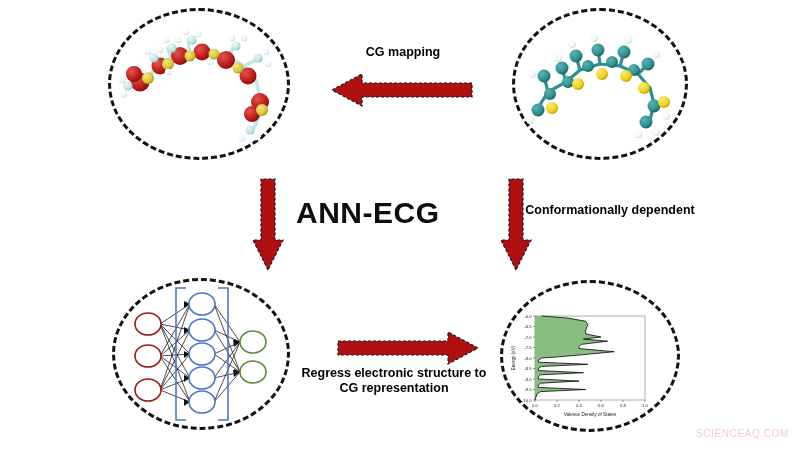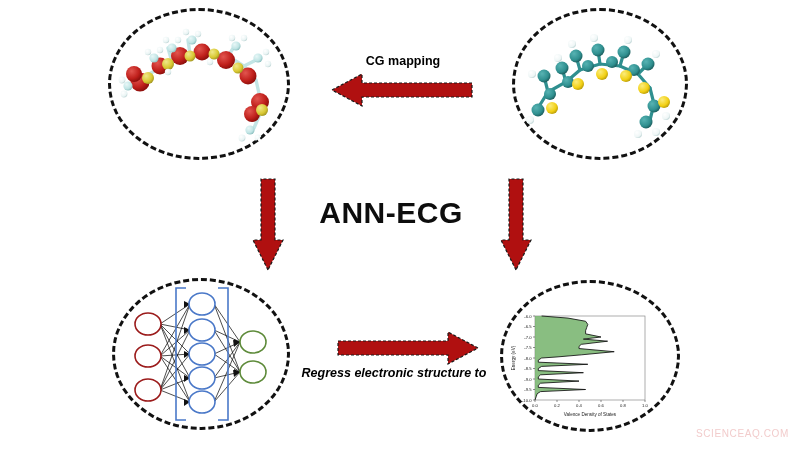--- a/index.html
+++ b/index.html
@@ -9,21 +9,21 @@
   #stage{position:absolute;inset:0;width:800px;height:450px;background:#fff;}
 
   .circle{position:absolute;border-radius:50%;
           border:3px dashed #111;box-sizing:border-box;background:#fff;}
 
   .panel{position:absolute;overflow:hidden;border-radius:50%;}
 
   .label{position:absolute;color:#000;font-weight:bold;
          font-size:12.5px;line-height:15px;text-align:center;}
 
-  #title{position:absolute;left:296px;top:196px;width:190px;text-align:center;
+  #title{position:absolute;left:296px;top:196px;width:190px;
          font-size:30px;font-weight:bold;color:#0d0d0d;letter-spacing:0.5px;}
 
   .arrow{position:absolute;}
 
   #watermark{position:absolute;left:696px;top:428px;font-size:10px;
              letter-spacing:0.6px;color:#f2cccc;font-weight:normal;}
 
   
   #dos-wrap{position:absolute;left:505px;top:308px;width:152px;height:112px;}
   .axis-text{font-size:4.2px;fill:#222;font-family:"Liberation Sans",sans-serif;}
@@ -302,26 +302,27 @@
   <svg class="arrow" style="left:496px;top:176px;width:40px;height:96px;" viewBox="0 0 40 96">
     <polygon points="20,94 5,64 13,64 13,3 27,3 27,64 35,64" fill="#b01010" stroke="#1a1a1a" stroke-width="1.2" stroke-dasharray="3,2"></polygon>
   </svg>
 
   <svg class="arrow" style="left:332px;top:328px;width:150px;height:40px;" viewBox="0 0 150 40">
     <polygon points="146,20 116,4 116,13 6,13 6,27 116,27 116,36" fill="#b01010" stroke="#1a1a1a" stroke-width="1.2" stroke-dasharray="3,2"></polygon>
   </svg>
 
   <div id="title">ANN-ECG</div>
 
-  <div class="label" style="left:330px;top:54px;width:146px;">CG mapping</div>
+  <div class="label" style="left:330px;top:45px;width:146px;">CG mapping</div>
 
 
   <div class="label" style="left:520px;top:203px;width:180px;">
-    <br>
+    <span>Conformationally dependent</span><br>
   </div>
 
-  <div class="label" style="left:288px;top:366px;width:212px;font-style:italic;">
+  <div class="label" style="left:288px;top:366px;width:212px;">
     <span>Regress electronic structure to</span><br>
+    <span>CG representation</span>
   </div>
 
   <div id="watermark">SCIENCEAQ.COM</div>
 
 </div>
 
 </body></html>

